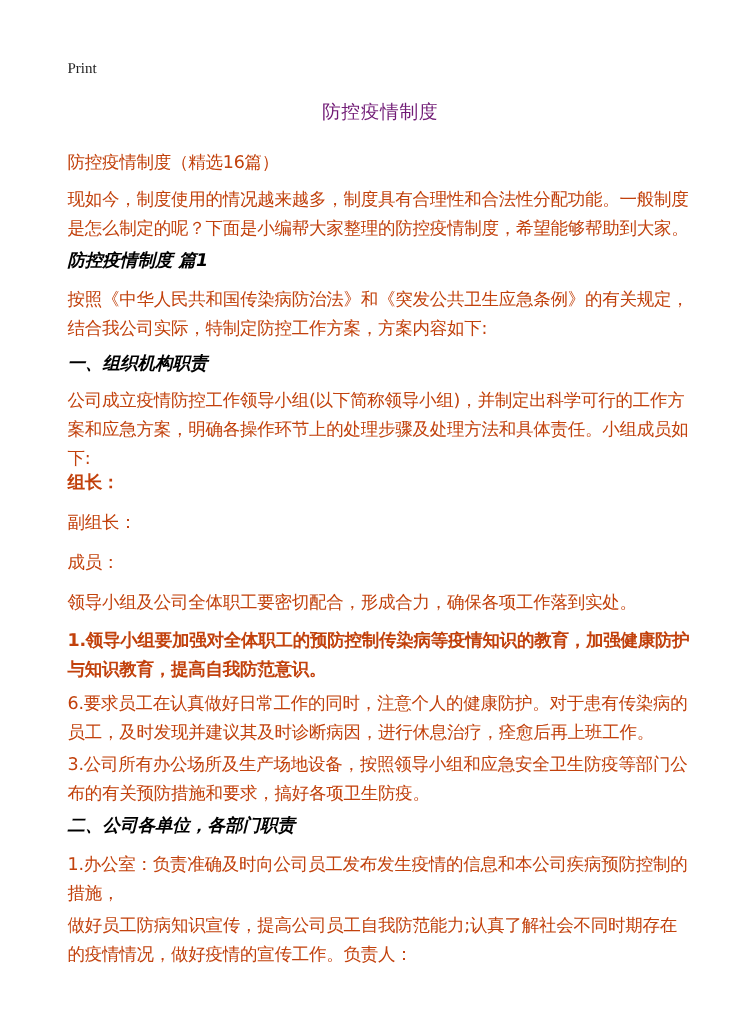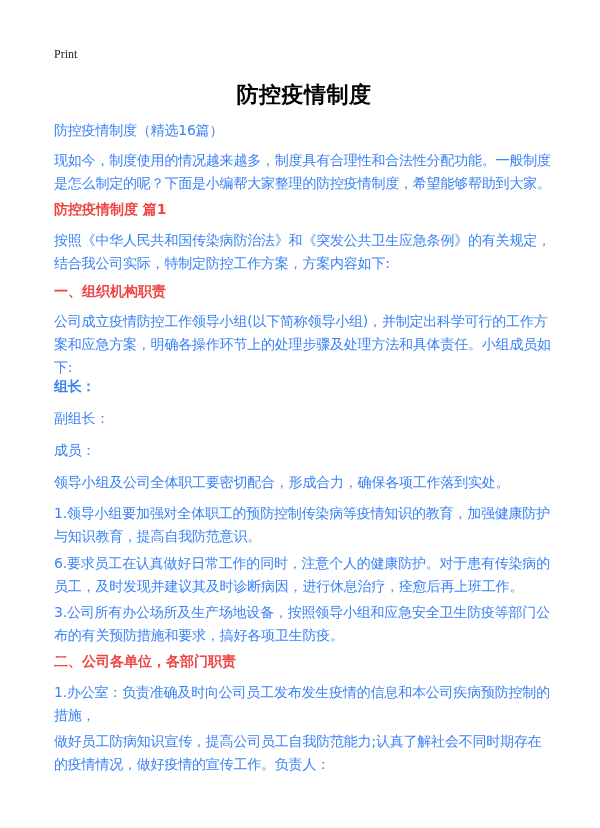--- a/index.html
+++ b/index.html
@@ -1,22 +1,22 @@
 <!DOCTYPE html>
 <html><head>
 <meta charset="utf-8">
 <style>
   html, body { margin: 0; padding: 0; background: #ffffff; }
   body { width: 600px; height: 828px; overflow: hidden; position: relative;
          font-family: "DejaVu Sans", "Liberation Sans", sans-serif; color: #1a1a1a; }
   .page { position: absolute; left: 54px; top: 0; width: 500px; }
   .print { position: absolute; top: 47px; left: 0; font-family: Liberation Serif, serif; font-size: 12px; color: #222; }
-  .title { position: absolute; top: 80px; left: 0; width: 500px; text-align: center; font-size: 22px; color: #000000; letter-spacing: 0.5px; font-weight: bold; }
-  .p { position: absolute; left: 0; width: 500px; font-size: 14px; line-height: 23px; color: #3b82f6; letter-spacing: -0.2px; }
-  .h { position: absolute; left: 0; width: 500px; font-size: 14px; line-height: 23px; font-weight: bold; color: #ef4444; }
+  .title { position: absolute; top: 80px; left: 0; width: 500px; text-align: center; font-size: 15px; color: #701a75; letter-spacing: 0.5px; }
+  .p { position: absolute; left: 0; width: 500px; font-size: 14px; line-height: 23px; color: #c2410c; letter-spacing: -0.2px; }
+  .h { position: absolute; left: 0; width: 500px; font-size: 14px; line-height: 23px; font-weight: bold; color: #000000; font-style: italic; }
 </style>
 </head>
 <body>
 
 <div class="page">
   <div class="print">Print</div>
   <div class="title">防控疫情制度</div>
 
   <div class="p" style="top:119px;">防控疫情制度（精选16篇）</div>
   <div class="p" style="top:149px;">现如今，制度使用的情况越来越多，制度具有合理性和合法性分配功能。一般制度是怎么制定的呢？下面是小编帮大家整理的防控疫情制度，希望能够帮助到大家。</div>
@@ -25,20 +25,20 @@
   <div class="p" style="top:229px;">按照《中华人民共和国传染病防治法》和《突发公共卫生应急条例》的有关规定，结合我公司实际，特制定防控工作方案，方案内容如下:</div>
 
   <div class="h" style="top:280px;">一、组织机构职责</div>
   <div class="p" style="top:310px;">公司成立疫情防控工作领导小组(以下简称领导小组)，并制定出科学可行的工作方案和应急方案，明确各操作环节上的处理步骤及处理方法和具体责任。小组成员如下:</div>
 
   <div class="p" style="top:375px;font-weight:bold;">组长：</div>
   <div class="p" style="top:407px;">副组长：</div>
   <div class="p" style="top:439px;">成员：</div>
   <div class="p" style="top:471px;">领导小组及公司全体职工要密切配合，形成合力，确保各项工作落到实处。</div>
 
-  <div class="p" style="top:502px;">1.领导小组要加强对全体职工的预防控制传染病等疫情知识的教育，加强健康防护与知识教育，提高自我防范意识。</div>
+  <div class="p" style="top:502px;font-weight:bold;">1.领导小组要加强对全体职工的预防控制传染病等疫情知识的教育，加强健康防护与知识教育，提高自我防范意识。</div>
   <div class="p" style="top:552px;">6.要求员工在认真做好日常工作的同时，注意个人的健康防护。对于患有传染病的员工，及时发现并建议其及时诊断病因，进行休息治疗，痊愈后再上班工作。</div>
   <div class="p" style="top:601px;">3.公司所有办公场所及生产场地设备，按照领导小组和应急安全卫生防疫等部门公布的有关预防措施和要求，搞好各项卫生防疫。</div>
 
   <div class="h" style="top:650px;">二、公司各单位，各部门职责</div>
   <div class="p" style="top:681px;">1.办公室：负责准确及时向公司员工发布发生疫情的信息和本公司疾病预防控制的措施，</div>
   <div class="p" style="top:730px;">做好员工防病知识宣传，提高公司员工自我防范能力;认真了解社会不同时期存在的疫情情况，做好疫情的宣传工作。负责人：</div>
 </div>
 
 </body></html>

